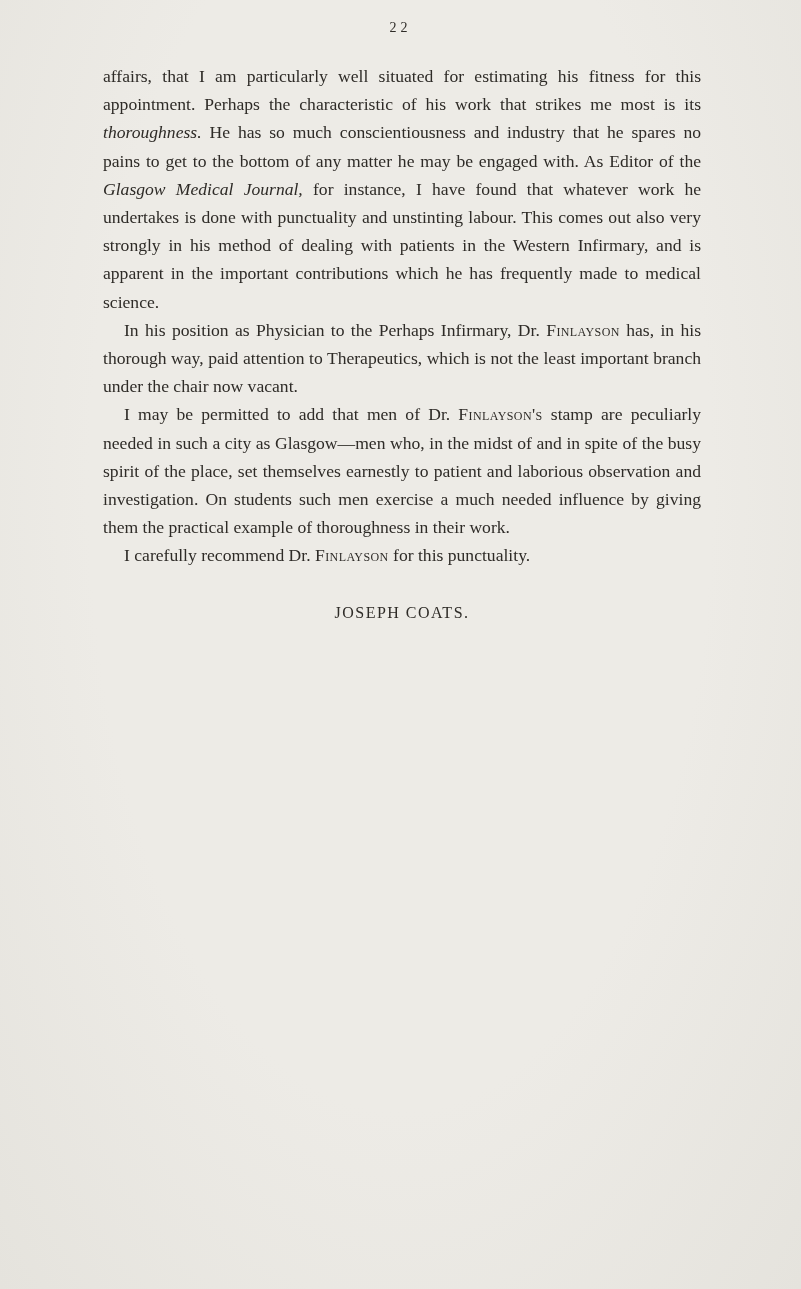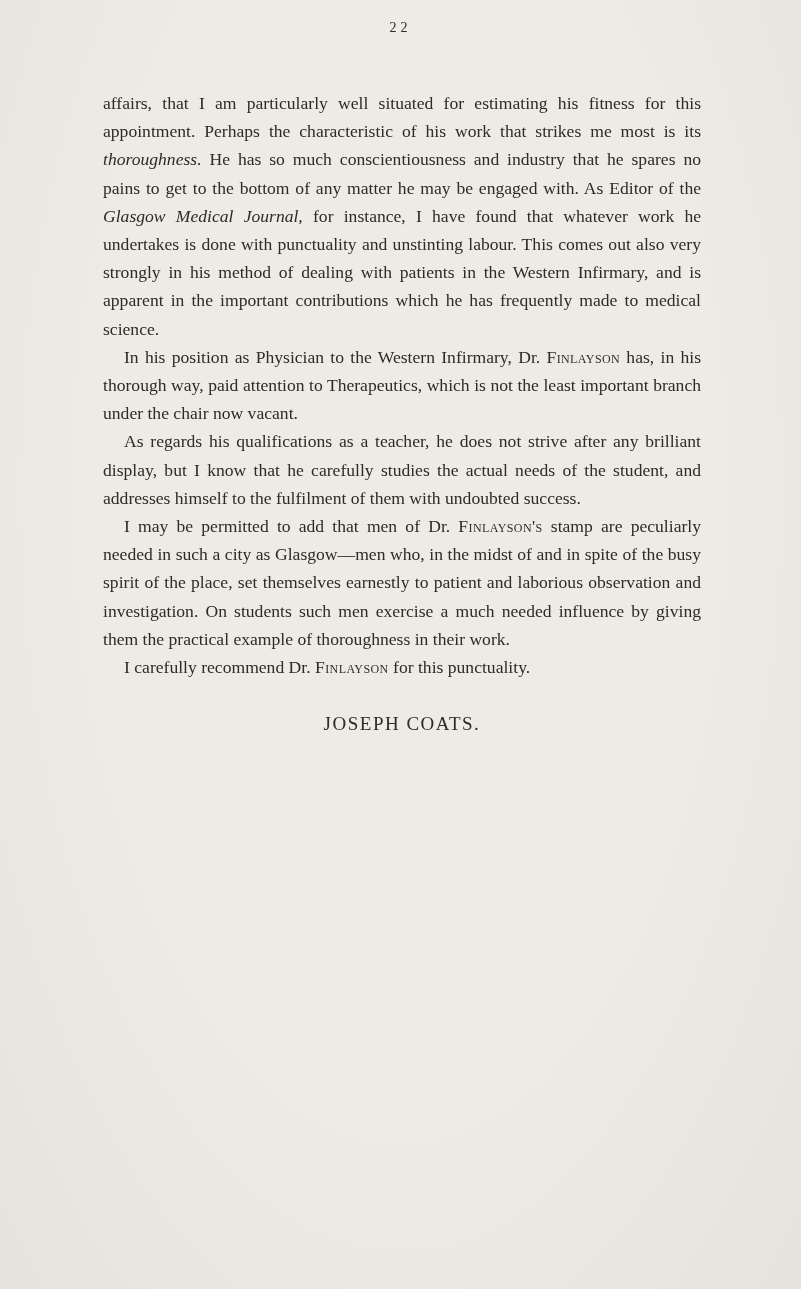--- a/index.html
+++ b/index.html
@@ -24,21 +24,21 @@
     position: absolute;
     top: 20px;
     left: 0;
     width: 100%;
     text-align: center;
     font-size: 14px;
     letter-spacing: 4px;
   }
   .text-block {
     position: absolute;
-    top: 89px;
+    top: 62px;
     left: 103px;
     width: 598px;
     font-size: 17.6px;
     line-height: 28.2px;
     text-align: justify;
   }
   .text-block p {
     margin: 0;
   }
   .text-block p.indent {
@@ -47,33 +47,32 @@
   .seg-italic {
     font-style: italic;
   }
   .seg-smallcaps {
     font-variant: small-caps;
     letter-spacing: 0.4px;
   }
   .signature {
     margin-top: 29px;
     text-align: center;
-    font-size: 19px;
+    font-size: 16px;
     letter-spacing: 1.5px;
   }
 </style>
 </head>
 <body>
 
 <div class="page">
   <div class="page-number">22</div>
 
   <div class="text-block">
     <div id="paragraphs">
         <p><span class="seg-normal">affairs, that I am particularly well situated for estimating his fitness for this appointment.  Perhaps the characteristic of his work that strikes me most is its </span><span class="seg-italic">thoroughness.</span><span class="seg-normal">  He has so much conscientiousness and industry that he spares no pains to get to the bottom of any matter he may be engaged with. As Editor of the </span><span class="seg-italic">Glasgow Medical Journal,</span><span class="seg-normal"> for instance, I have found that whatever work he undertakes is done with punctuality and unstinting labour.  This comes out also very strongly in his method of dealing with patients in the Western Infirmary, and is apparent in the important contributions which he has frequently made to medical science.</span></p>
-        <p class="indent"><span class="seg-normal">In his position as Physician to the Western Infirmary, Dr. </span><span class="seg-smallcaps">Finlayson</span><span class="seg-normal"> has, in his thorough way, paid attention to Therapeutics, which is not the least important branch under the chair now vacant.</span></p>
-        <p class="indent"><span class="seg-normal">As regards his qualifications as a teacher, he does not strive after any brilliant display, but I know that he carefully studies the actual needs of the student, and addresses himself to the fulfilment of them with undoubted success.</span></p>
+        <p class="indent"><span class="seg-normal">In his position as Physician to the Perhaps Infirmary, Dr. </span><span class="seg-smallcaps">Finlayson</span><span class="seg-normal"> has, in his thorough way, paid attention to Therapeutics, which is not the least important branch under the chair now vacant.</span></p>
         <p class="indent"><span class="seg-normal">I may be permitted to add that men of Dr. </span><span class="seg-smallcaps">Finlayson's</span><span class="seg-normal"> stamp are peculiarly needed in such a city as Glasgow—men who, in the midst of and in spite of the busy spirit of the place, set themselves earnestly to patient and laborious observation and investigation.  On students such men exercise a much needed influence by giving them the practical example of thoroughness in their work.</span></p>
         <p class="indent"><span class="seg-normal">I carefully recommend Dr. </span><span class="seg-smallcaps">Finlayson</span><span class="seg-normal"> for this punctuality.</span></p>
       </div>
     <div class="signature">JOSEPH COATS.</div>
   </div>
 </div>
 
 </body></html>

